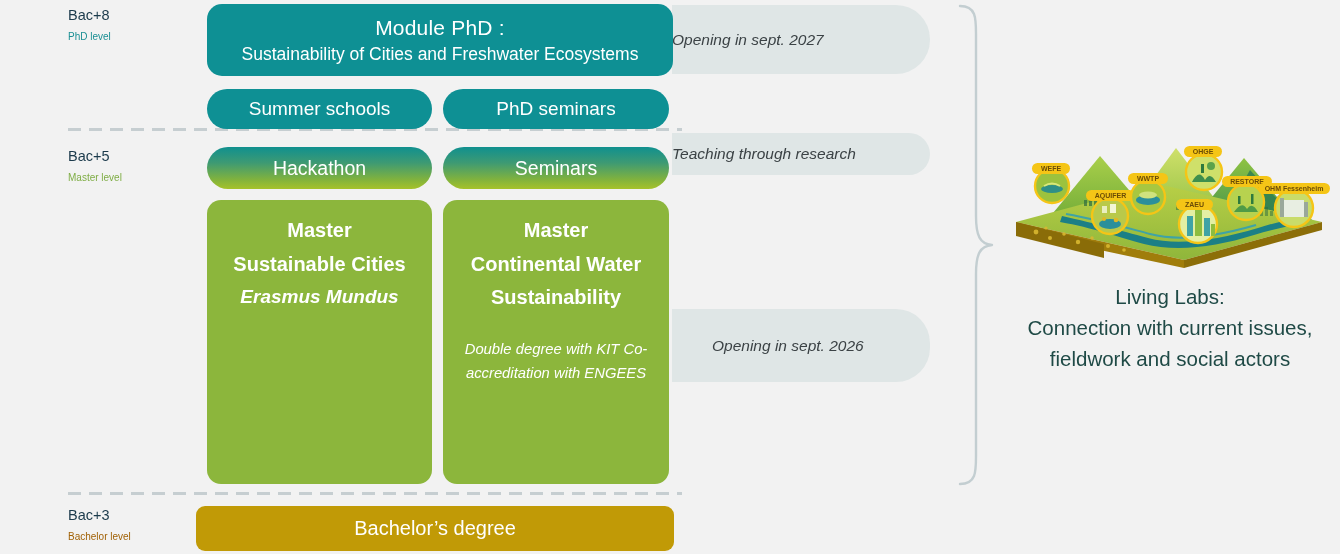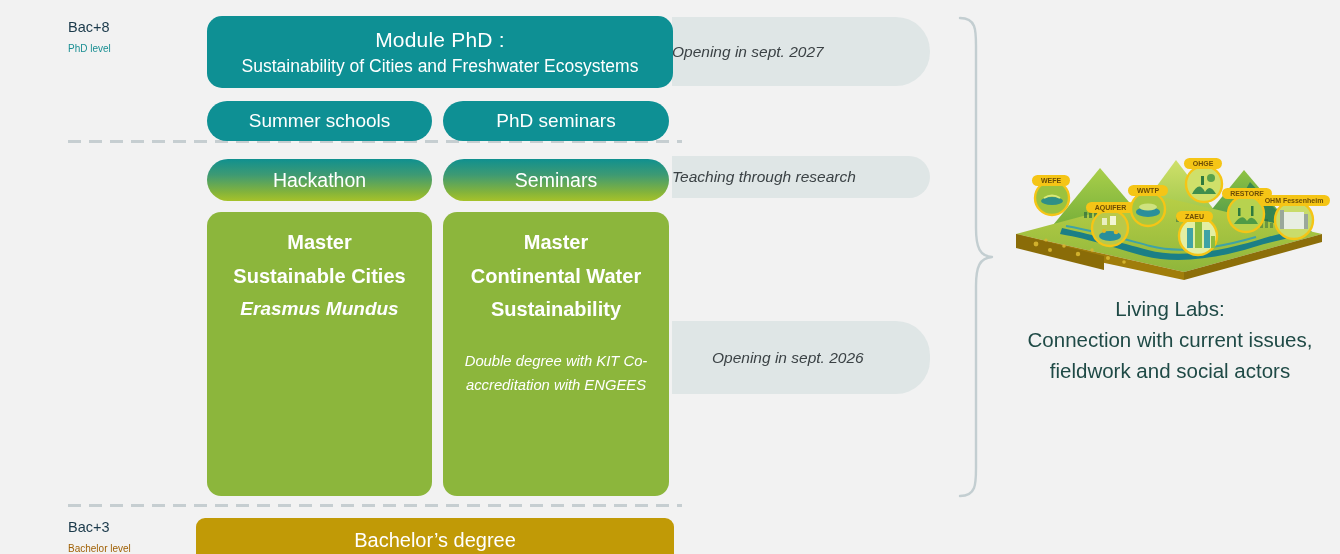--- a/index.html
+++ b/index.html
@@ -10,21 +10,20 @@
     background: #f2f2f2;
     font-family: "Liberation Sans", sans-serif;
     overflow: hidden;
   }
 
   #root {
     position: relative;
     width: 1340px;
     height: 388px;
     background: #f2f2f2;
-    margin-top: 12px;
   }
 
   
   .level-label { position: absolute; left: 68px; width: 135px; }
   .level-label .lvl-code {
     font-size: 14.5px;
     color: #1b3a4b;
     line-height: 21px;
     white-space: nowrap;
   }
@@ -61,21 +60,21 @@
     border-radius: 0 34px 34px 0;
     display: flex;
     align-items: center;
     justify-content: flex-start;
     color: #3b4245;
     font-style: italic;
     font-size: 15.5px;
     white-space: nowrap;
   }
   .pill-2027  { left: 672px; top: 5px;   width: 258px; height: 69px; }
-  .pill-teach { left: 672px; top: 144px; width: 258px; height: 42px; }
+  .pill-teach { left: 672px; top: 133px; width: 258px; height: 42px; }
   .pill-2026  { left: 672px; top: 309px; width: 258px; height: 73px; padding-left: 40px; }
 
   
   .prog {
     position: absolute;
     display: flex;
     flex-direction: column;
     align-items: center;
     justify-content: center;
     color: #ffffff;
@@ -176,20 +175,24 @@
 </head>
 <body>
 
 <div id="root">
 
   <div class="level-label lvl-phd">
     <div class="lvl-code">Bac+8</div>
     <div class="lvl-name">PhD level</div>
   </div>
 
+  <div class="level-label lvl-master">
+    <div class="lvl-code">Bac+5</div>
+    <div class="lvl-name">Master level</div>
+  </div>
 
   <div class="level-label lvl-bachelor">
     <div class="lvl-code">Bac+3</div>
     <div class="lvl-name">Bachelor level</div>
   </div>
 
   <div class="dashed-sep sep-1"></div>
   <div class="dashed-sep sep-2"></div>
 
   <div class="info-pill pill-2027">

